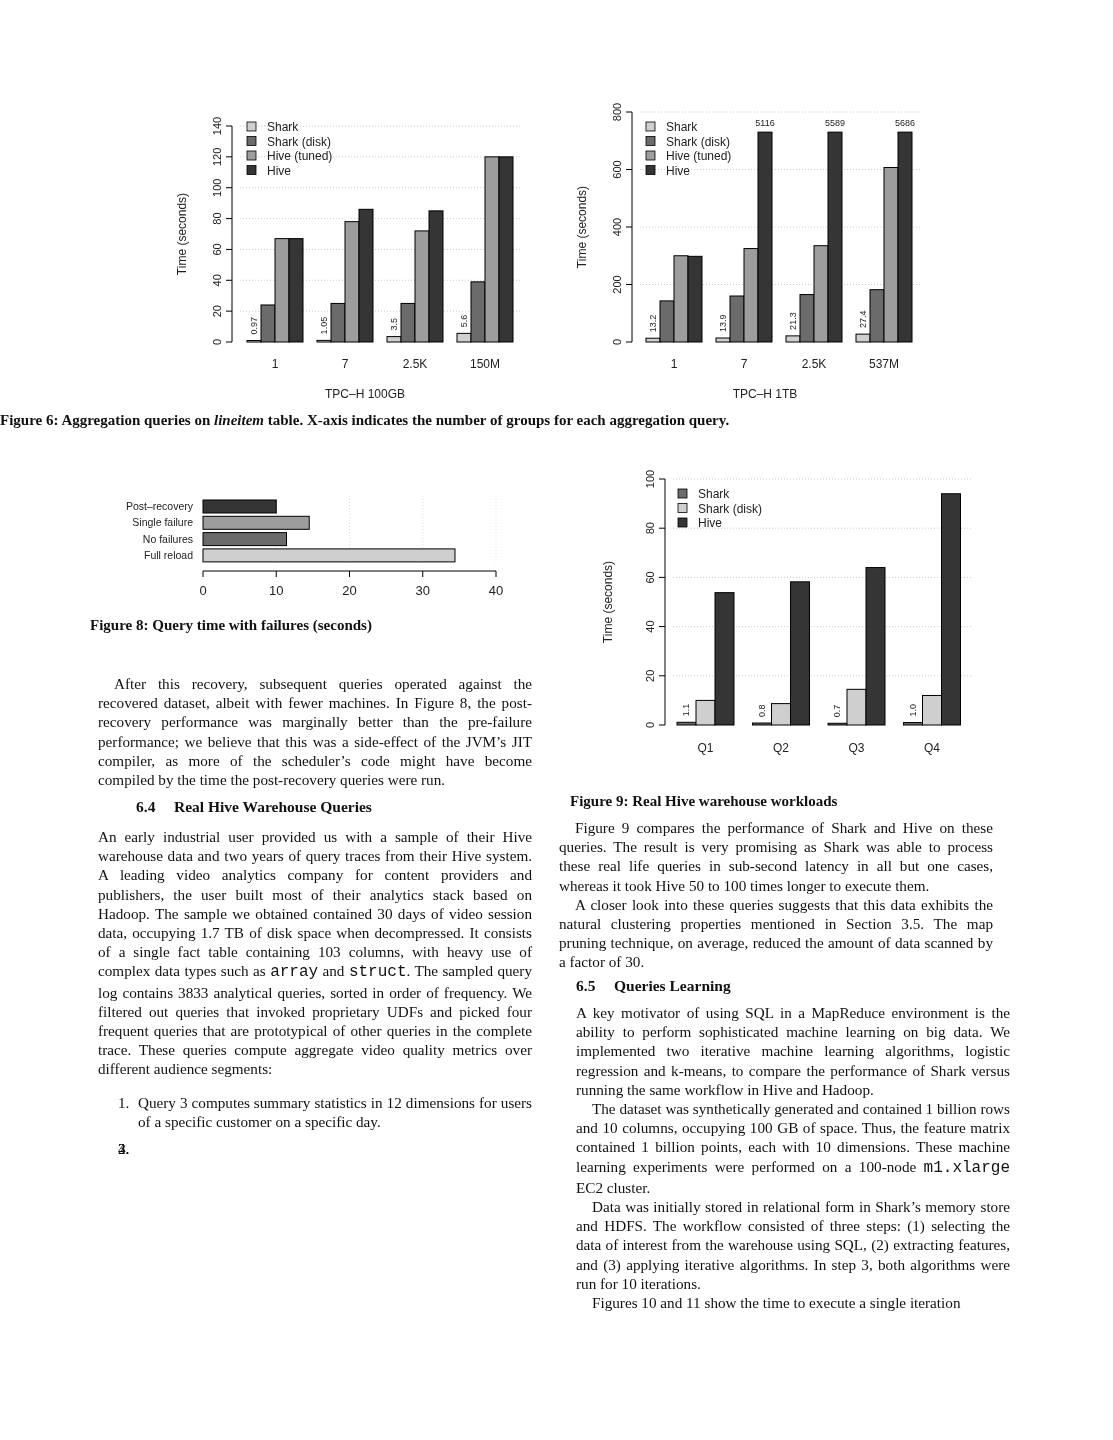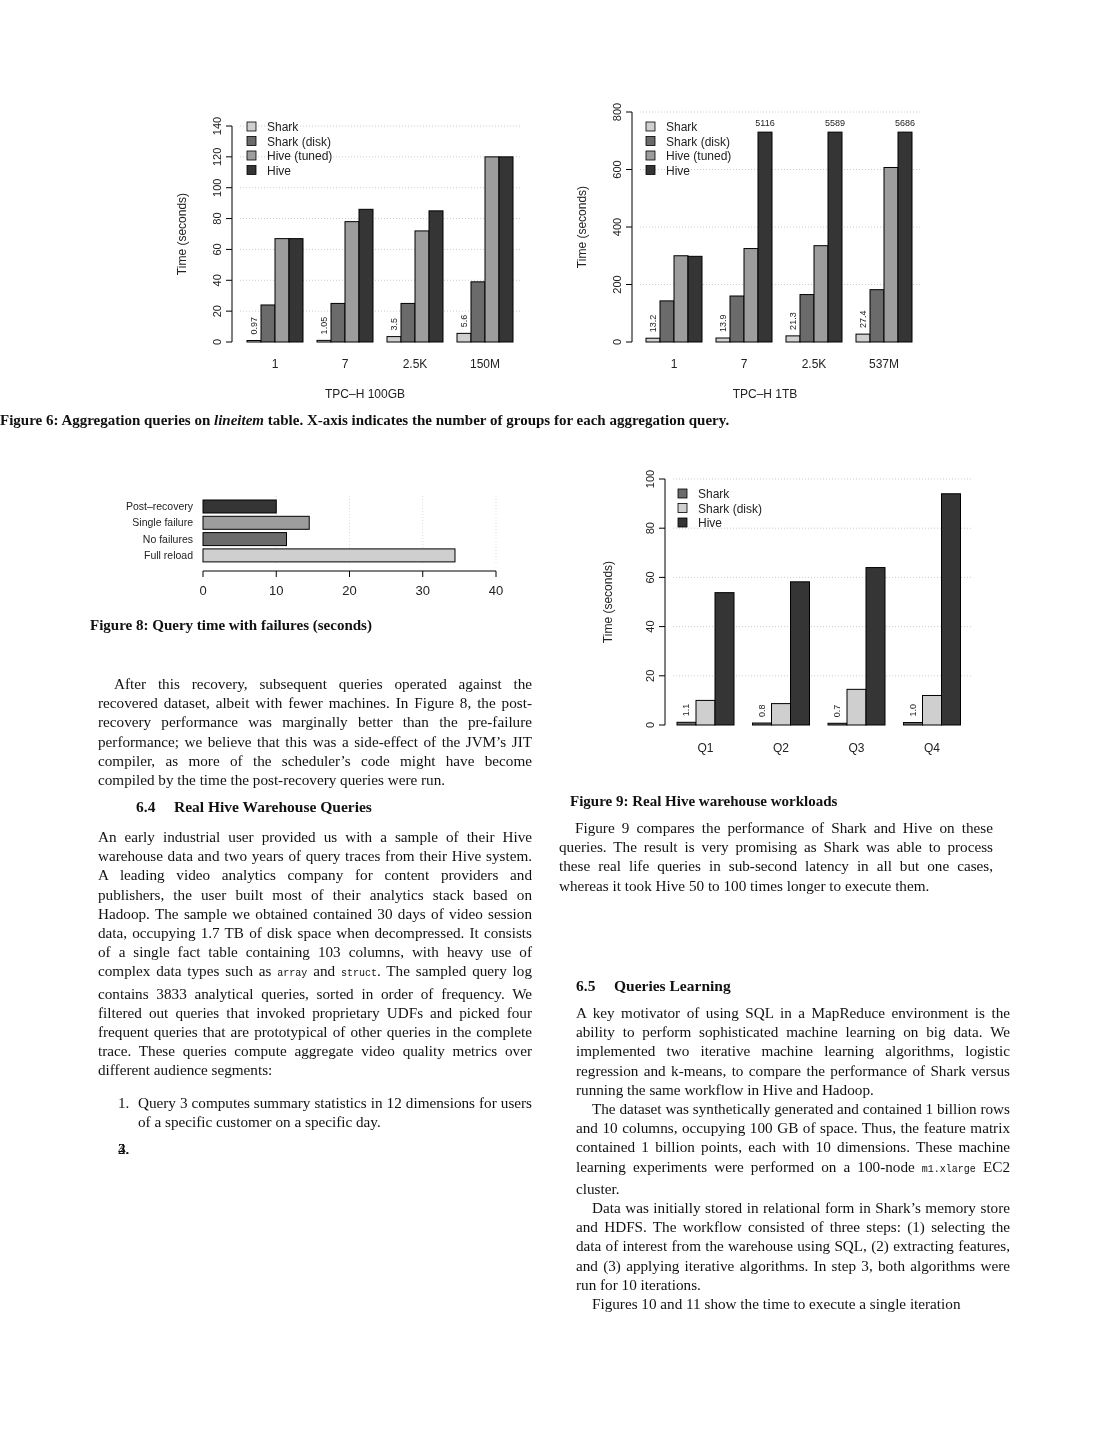--- a/index.html
+++ b/index.html
@@ -4,21 +4,21 @@
 <style>
   html, body { margin:0; padding:0; background:#fff; }
   body { width:1113px; height:1440px; position:relative; overflow:hidden; font-family:"Liberation Serif", serif; color:#111; }
   .abs { position:absolute; }
   svg text { font-family:"Liberation Sans", sans-serif; fill:#222; }
   .caption { position:absolute; font-family:Liberation Serif, serif; font-weight:bold; font-size:15px; white-space:nowrap; }
   .caption i { font-style:italic; }
   .para { position:absolute; font-size:15.2px; line-height:19.2px; text-align:justify; }
   .para p { margin:0; text-indent:16px; }
   .para p.noindent { text-indent:0; }
-  .mono { font-family:"Liberation Mono", monospace; font-size:10px; }
+  .mono { font-family:"Liberation Mono", monospace; font-size:16px; }
   .heading { position:absolute; font-weight:bold; font-size:15.5px; }
   .heading .num { display:inline-block; width:38px; }
   ol.qlist { position:absolute; margin:0; padding:0; list-style:none; font-size:15.2px; line-height:19.2px; }
   ol.qlist li { position:relative; padding-left:40px; text-align:justify; margin-bottom:8px; }
   ol.qlist li .n { position:absolute; left:20px; top:0; }
 </style>
 </head>
 <body>
 
 <svg class="abs" style="left:170px;top:100px;" width="365" height="305" id="fig6a">
@@ -231,20 +231,21 @@
 
 <ol class="qlist" style="left:98px;top:1093px;width:434px;">
   <li><span class="n">1.</span><span>Query 3 computes summary statistics in 12 dimensions for users of a specific customer on a specific day.</span></li>
   <li><span class="n">2.</span></li>
   <li><span class="n">3.</span></li>
   <li><span class="n">4.</span></li>
 </ol>
 
 <div class="para" style="left:559px;top:818px;width:434px;">
   <p>Figure 9 compares the performance of Shark and Hive on these queries. The result is very promising as Shark was able to process these real life queries in sub-second latency in all but one cases, whereas it took Hive 50 to 100 times longer to execute them.</p>
+  <p>A closer look into these queries suggests that this data exhibits the natural clustering properties mentioned in Section 3.5. The map pruning technique, on average, reduced the amount of data scanned by a factor of 30.</p>
 </div>
 
 <div class="heading" style="left:576px;top:977px;">
   <span class="num">6.5</span><span>Queries Learning</span>
 </div>
 
 <div class="para" style="left:576px;top:1003px;width:434px;">
   <p class="noindent">A key motivator of using SQL in a MapReduce environment is the ability to perform sophisticated machine learning on big data. We implemented two iterative machine learning algorithms, logistic regression and k-means, to compare the performance of Shark versus running the same workflow in Hive and Hadoop.</p>
   <p><span>The dataset was synthetically generated and contained 1 billion rows and 10 columns, occupying 100 GB of space. Thus, the feature matrix contained 1 billion points, each with 10 dimensions. These machine learning experiments were performed on a 100-node </span><span class="mono">m1.xlarge</span><span> EC2 cluster.</span></p>
   <p>Data was initially stored in relational form in Shark’s memory store and HDFS. The workflow consisted of three steps: (1) selecting the data of interest from the warehouse using SQL, (2) extracting features, and (3) applying iterative algorithms. In step 3, both algorithms were run for 10 iterations.</p>

